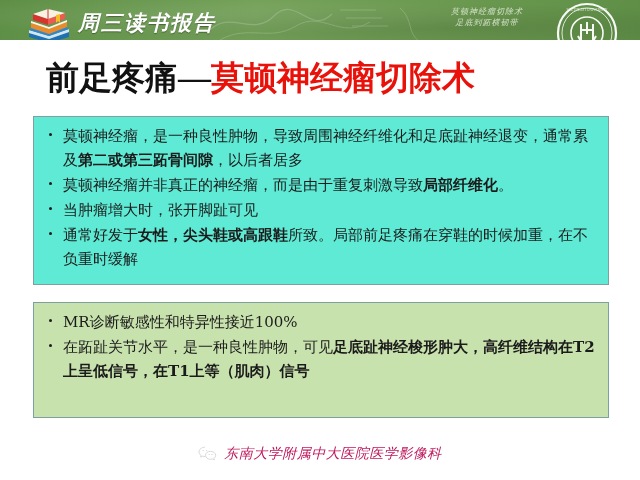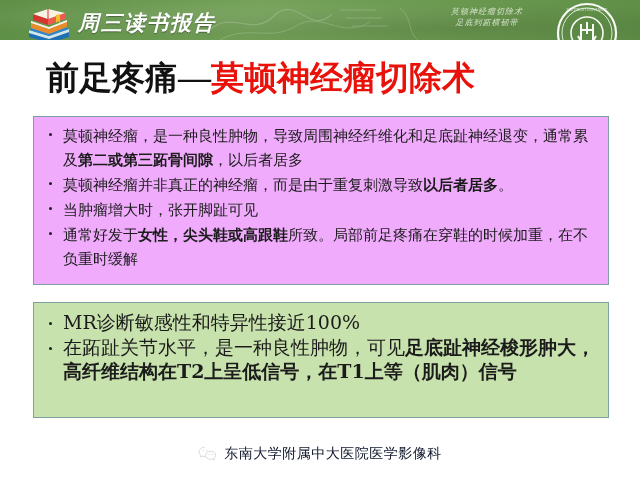--- a/index.html
+++ b/index.html
@@ -127,21 +127,21 @@
 
   
   #box-1 .bullet-item {
     font-family: "DejaVu Sans", "Liberation Sans", sans-serif;
     font-size: 15px;
     line-height: 24px;
   }
   
   #box-2 .bullet-item {
     font-family: "DejaVu Serif", "Liberation Serif", serif;
-    font-size: 19px;
+    font-size: 15px;
     line-height: 24px;
   }
   .em { font-weight: bold; }
 
   
   .footer {
     position: absolute;
     left: 0; top: 441px;
     width: 640px;
     height: 26px;
@@ -207,24 +207,24 @@
       <text x="31" y="9" text-anchor="middle">SOUTHEAST UNIVERSITY</text>
       <text x="31" y="56" text-anchor="middle">ZHONGDA HOSPITAL</text>
     </g>
   </svg>
 </div>
 
 <div class="slide-title">
   <span class="title-dark" style="color: rgb(17, 17, 17);">前足疼痛—</span><span class="title-red" style="color: rgb(232, 18, 11);">莫顿神经瘤切除术</span>
 </div>
 
-<div class="content-box" id="box-1" style="background: #f0abfc; border-color: rgb(127, 160, 160);">
+<div class="content-box" id="box-1" style="background: #5eead4; border-color: rgb(127, 160, 160);">
   <ul class="bullet-list">
       <li class="bullet-item"><span class="dot"></span><span>莫顿神经瘤，是一种良性肿物，导致周围神经纤维化和足底趾神经退变，通常累及</span><span class="em">第二或第三跖骨间隙</span><span>，以后者居多</span></li>
-      <li class="bullet-item"><span class="dot"></span><span>莫顿神经瘤并非真正的神经瘤，而是由于重复刺激导致</span><span class="em">以后者居多</span><span>。</span></li>
+      <li class="bullet-item"><span class="dot"></span><span>莫顿神经瘤并非真正的神经瘤，而是由于重复刺激导致</span><span class="em">局部纤维化</span><span>。</span></li>
       <li class="bullet-item"><span class="dot"></span><span>当肿瘤增大时，张开脚趾可见</span></li>
       <li class="bullet-item"><span class="dot"></span><span>通常好发于</span><span class="em">女性，尖头鞋或高跟鞋</span><span>所致。局部前足疼痛在穿鞋的时候加重，在不负重时缓解</span></li>
     </ul>
 </div>
 
 <div class="content-box" id="box-2" style="background: rgb(200, 226, 173); border-color: rgb(127, 160, 160);">
   <ul class="bullet-list">
       <li class="bullet-item"><span class="dot"></span><span>MR诊断敏感性和特异性接近100%</span></li>
       <li class="bullet-item"><span class="dot"></span><span>在跖趾关节水平，是一种良性肿物，可见</span><span class="em">足底趾神经梭形肿大，高纤维结构在T2上呈低信号，在T1上等（肌肉）信号</span></li>
     </ul>
@@ -232,14 +232,14 @@
 
 <div class="footer">
   <svg class="wechat-icon" viewBox="0 0 19 16">
     <path d="M7 1.2 C3.6 1.2 1 3.3 1 5.9 C1 7.3 1.8 8.6 3.1 9.4 L2.6 11.1 L4.5 10.2 C5.3 10.4 6.1 10.5 7 10.5 C7.2 10.5 7.4 10.5 7.6 10.5" fill="none" stroke="#9a9a9a" stroke-width="0.9"></path>
     <circle cx="5.2" cy="4.6" r="0.65" fill="#9a9a9a"></circle>
     <circle cx="8.6" cy="4.6" r="0.65" fill="#9a9a9a"></circle>
     <path d="M12.6 5.3 C15.4 5.3 17.7 7.1 17.7 9.3 C17.7 10.5 17 11.6 15.9 12.3 L16.3 13.8 L14.6 13 C13.9 13.2 13.3 13.3 12.6 13.3 C9.8 13.3 7.5 11.5 7.5 9.3 C7.5 7.1 9.8 5.3 12.6 5.3 Z" fill="none" stroke="#9a9a9a" stroke-width="0.9"></path>
     <circle cx="11.2" cy="8.4" r="0.55" fill="#9a9a9a"></circle>
     <circle cx="14.0" cy="8.4" r="0.55" fill="#9a9a9a"></circle>
   </svg>
-  <div class="footer-text" style="color: #0f172a;">东南大学附属中大医院医学影像科</div>
+  <div class="footer-text" style="color: #be185d; font-style: italic;">东南大学附属中大医院医学影像科</div>
 </div>
 
 </body></html>

